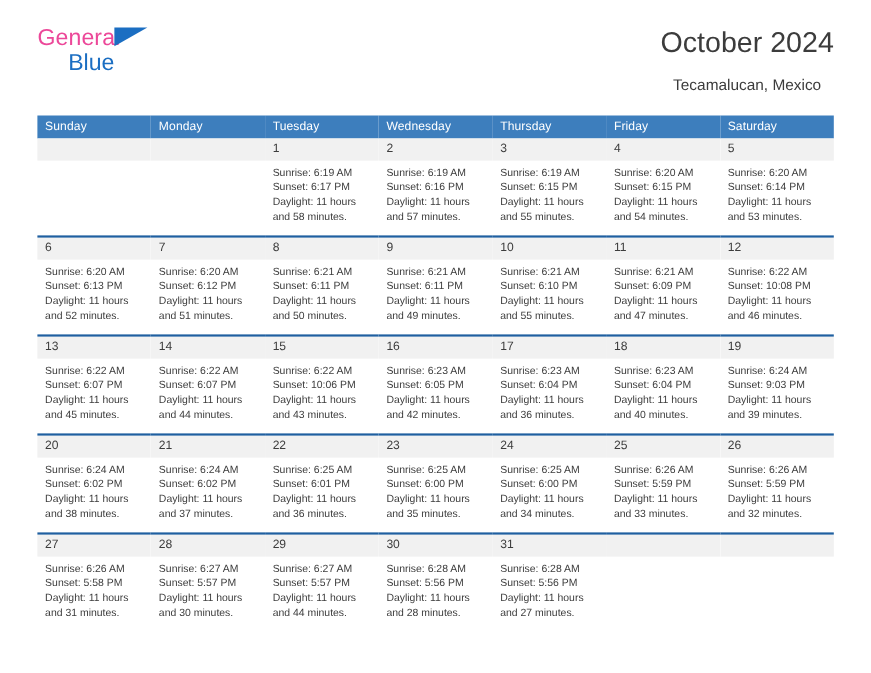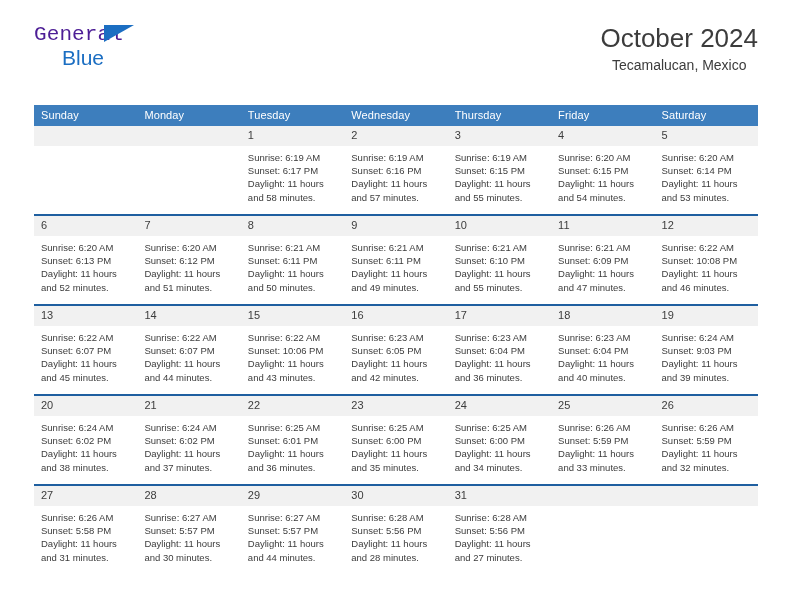--- a/index.html
+++ b/index.html
@@ -34,24 +34,23 @@
     left: 0;
     top: 24px;
     width: 200px;
     height: 48px;
     line-height: 1;
   }
   .brand-row1 {
     position: relative;
     display: block;
     font-size: 21px;
-    color: #4c1d95;
+    color: #ec4899;
     letter-spacing: 0.1px;
     height: 22px;
-    font-family: Liberation Mono, monospace;
   }
   .brand-flag {
     position: absolute;
     left: 70px;
     top: 1px;
     width: 0;
     height: 0;
     border-left: 30px solid #1b6ec2;
     border-bottom: 17px solid transparent;
   }
@@ -72,21 +71,21 @@
     font-size: 26px;
     font-weight: normal;
     color: #3c3c3c;
     line-height: 32px;
     white-space: nowrap;
   }
   .cal-subtitle {
     font-size: 14px;
     color: #3c3c3c;
     line-height: 22px;
-    margin-top: 0;
+    margin-top: 12px;
     white-space: nowrap;
   }
 
   
   .calendar {
     position: absolute;
     left: 34px;
     top: 105px;
     width: 724px;
     border-collapse: collapse;

